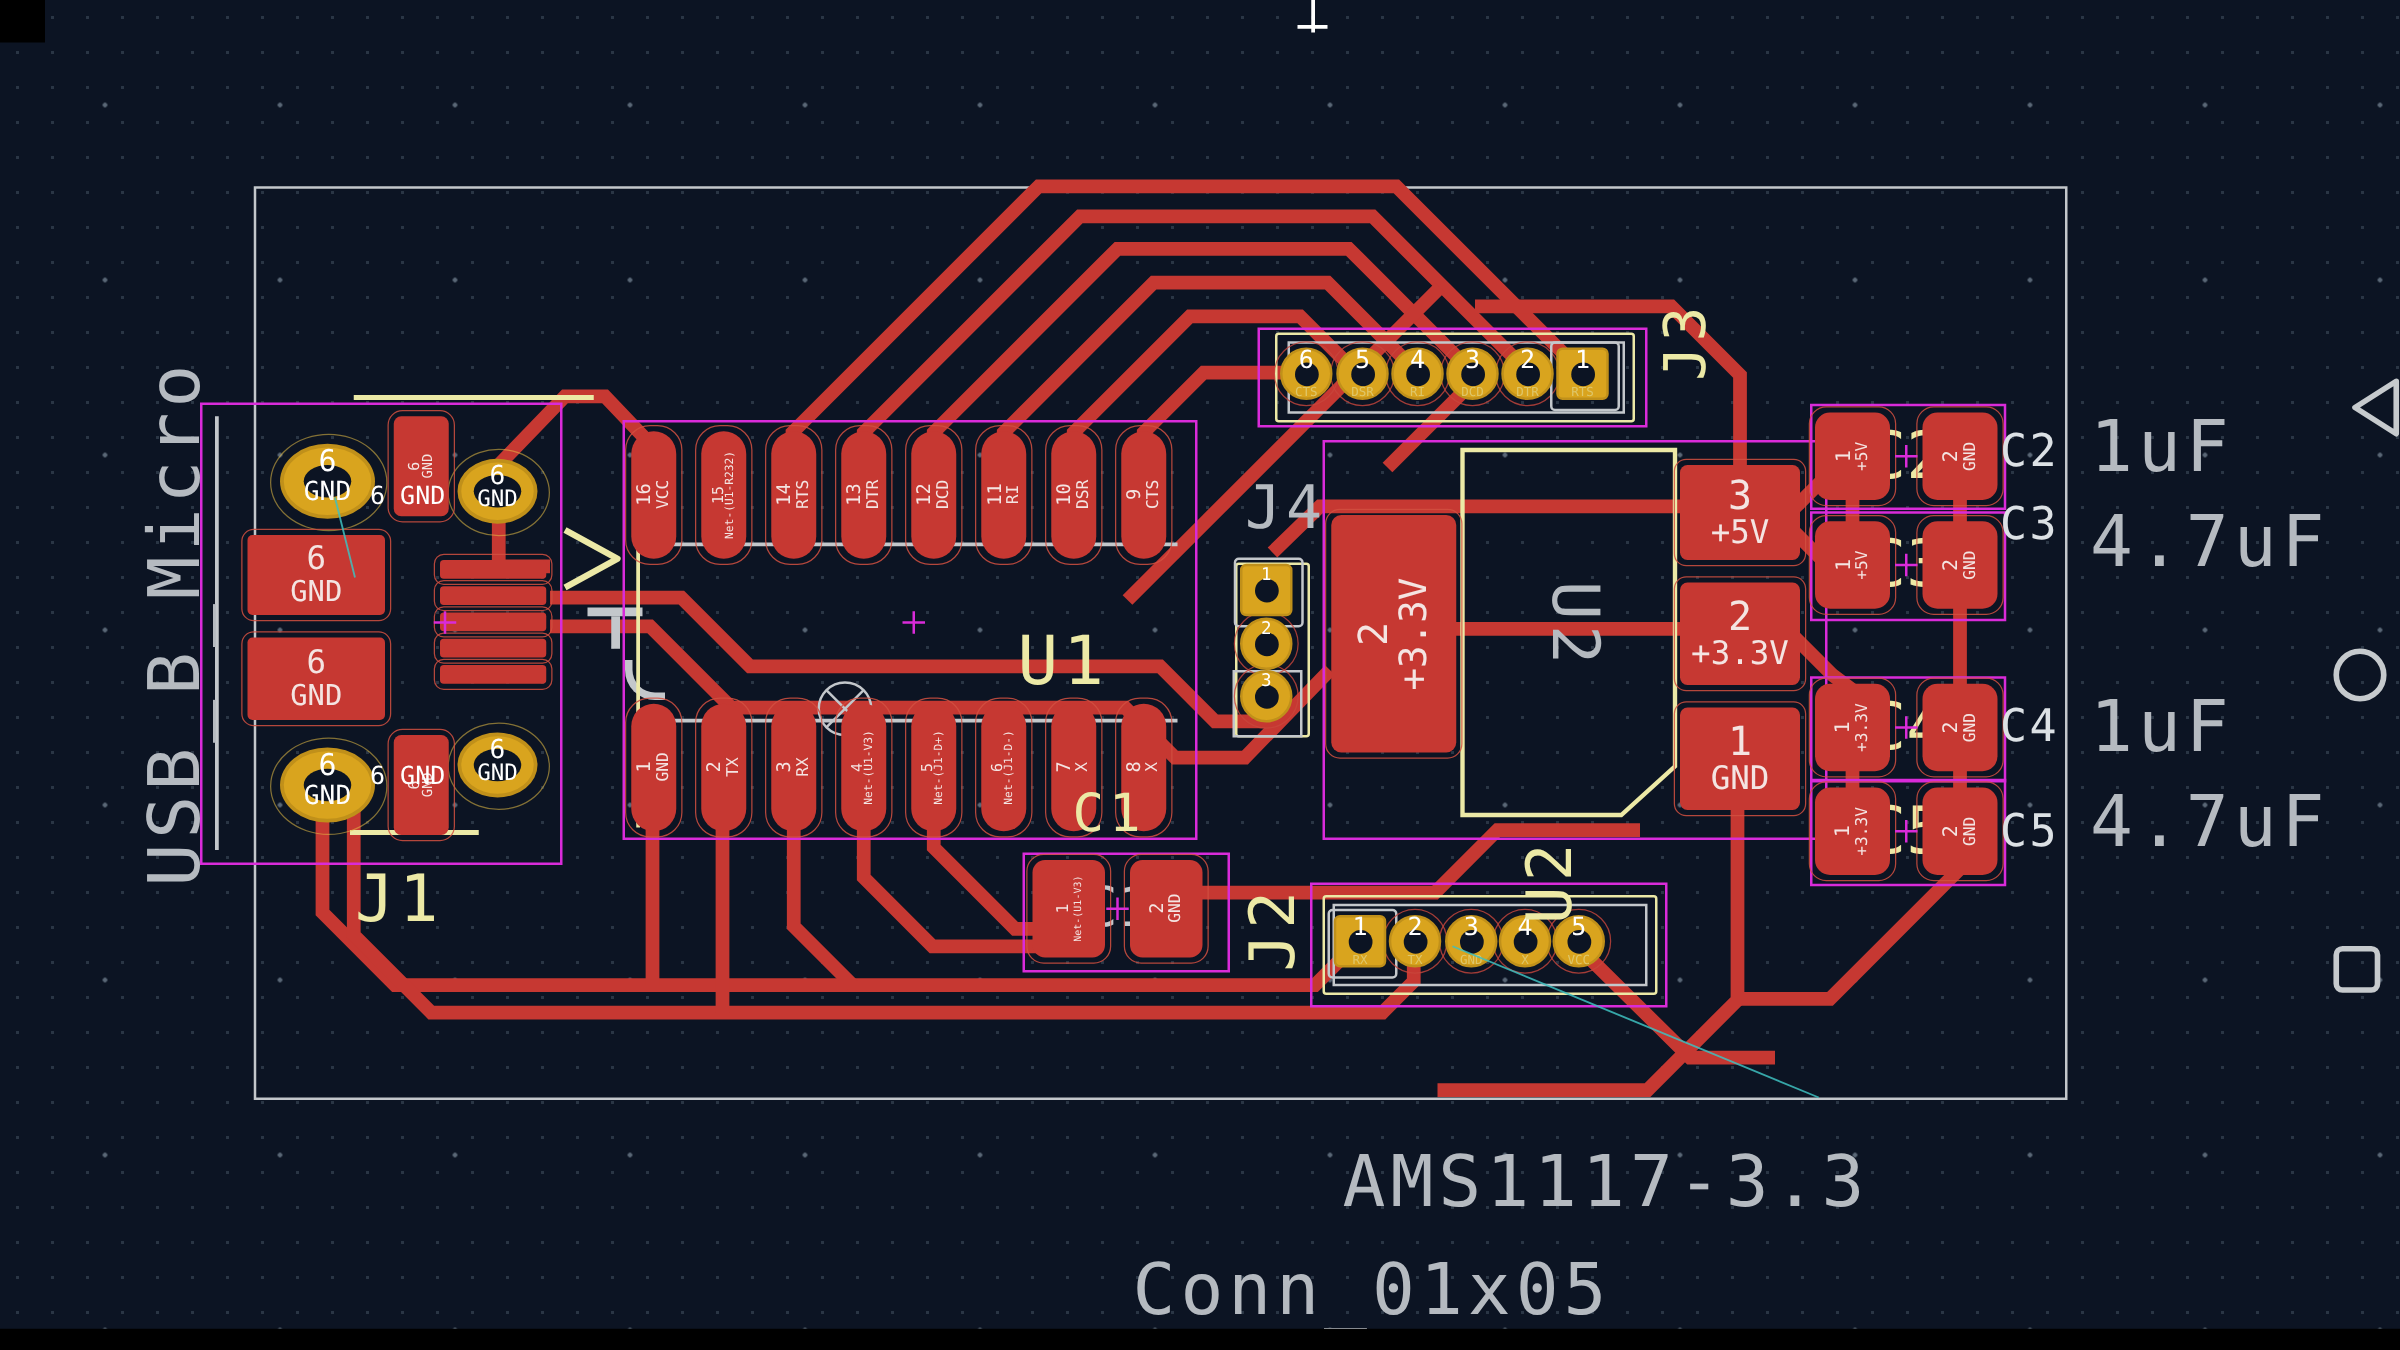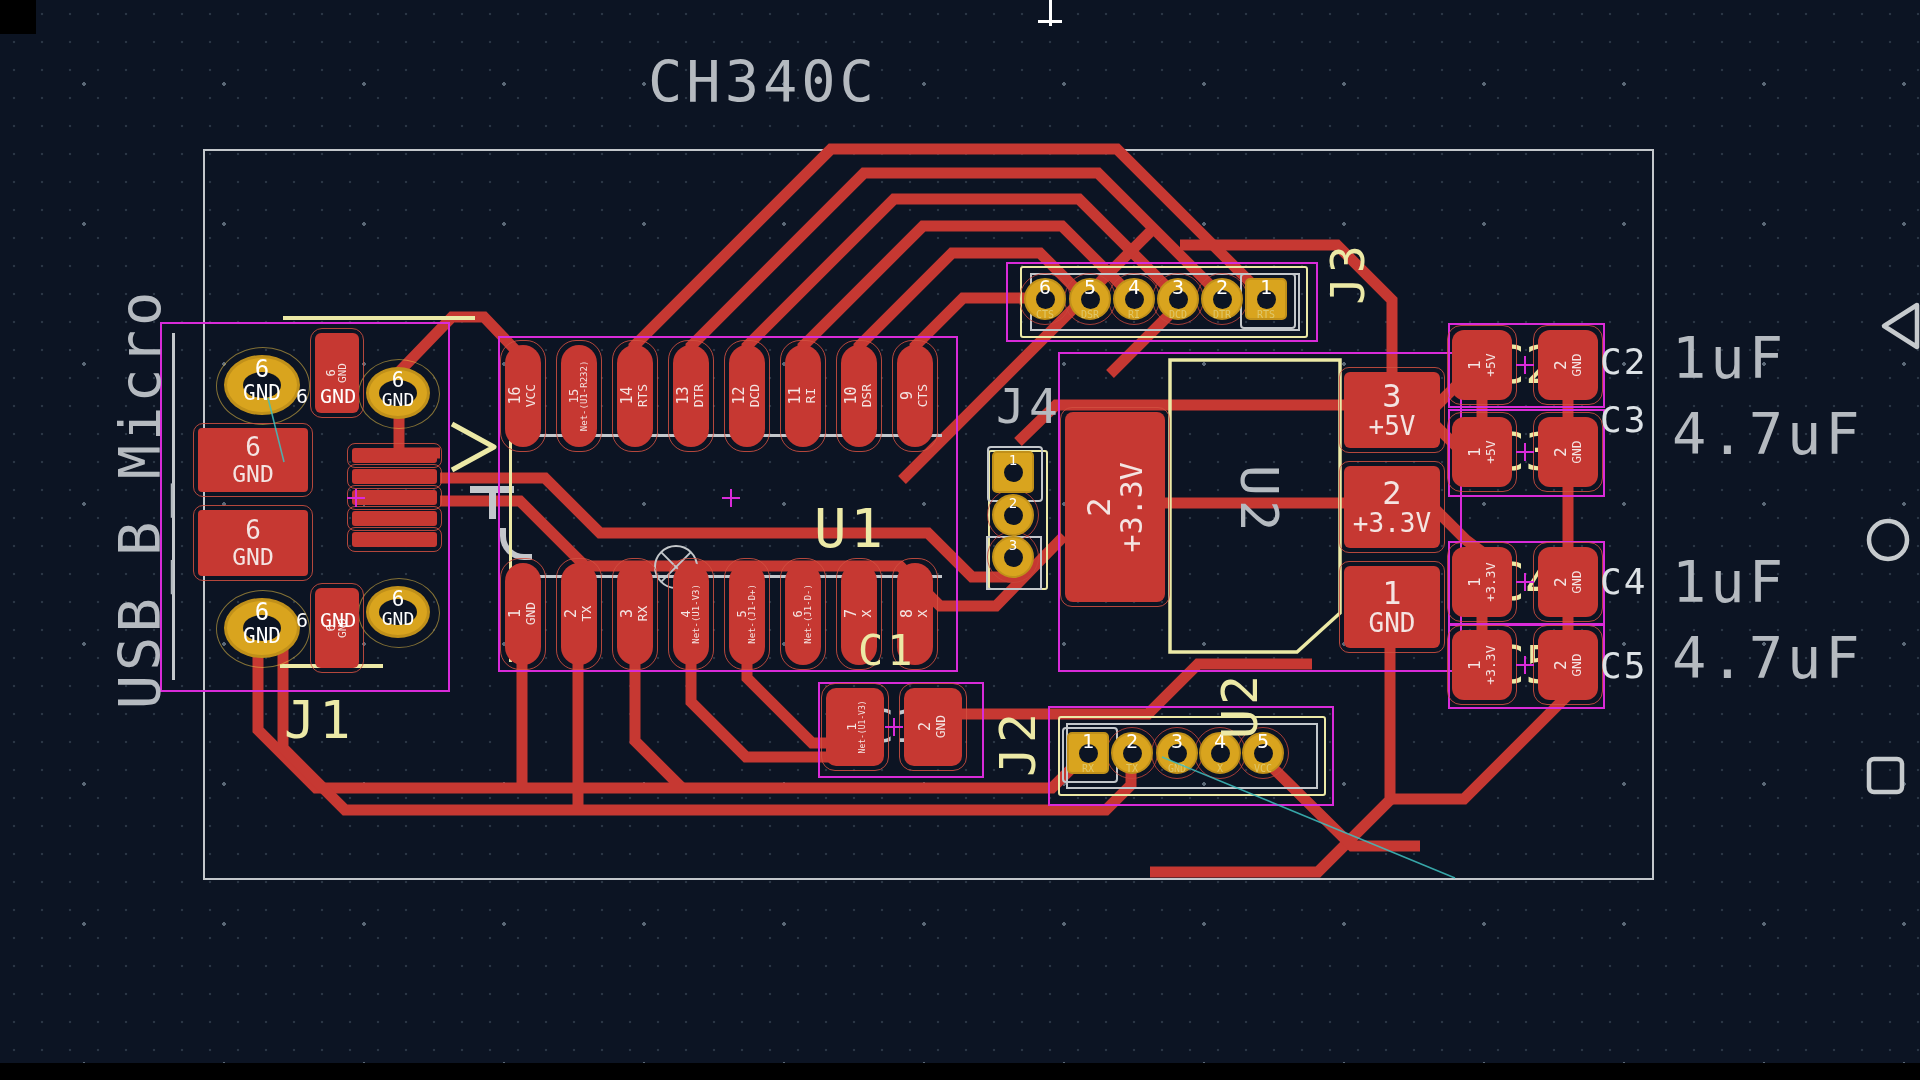--- a/index.html
+++ b/index.html
@@ -44,22 +44,23 @@
   .abs{position:absolute;}
   .padtxtwrap{position:absolute;inset:0;display:flex;align-items:center;justify-content:center;z-index:6;pointer-events:none;}
   .padtxt{transform:rotate(-90deg);text-align:center;color:#f4e4e2;line-height:1.04;white-space:nowrap;}
   .padtxt-h{text-align:center;color:#f4e4e2;line-height:1.05;white-space:nowrap;}
 </style>
 </head>
 <body>
 
 <div id="scene">
 
-  <div class="caption" id="cap-ch340c">CH340C</div>
   <div class="caption" id="cap-usb">USB_B_Micro</div>
+  <div class="caption" id="cap-ams">AMS1117-3.3</div>
+  <div class="caption" id="cap-conn-bottom">Conn_01x05</div>
   <div class="caption" id="cap-val-c2">1uF</div>
   <div class="caption" id="cap-val-c3">4.7uF</div>
   <div class="caption" id="cap-val-c4">1uF</div>
   <div class="caption" id="cap-val-c5">4.7uF</div>
   <div class="caption smallcap" id="lab-c2">C2</div>
   <div class="caption smallcap" id="lab-c3">C3</div>
   <div class="caption smallcap" id="lab-c4">C4</div>
   <div class="caption smallcap" id="lab-c5">C5</div>
   <div class="caption ref" id="ref-j1">J1</div>
   <div class="caption ref" id="ref-u1">U1</div>

